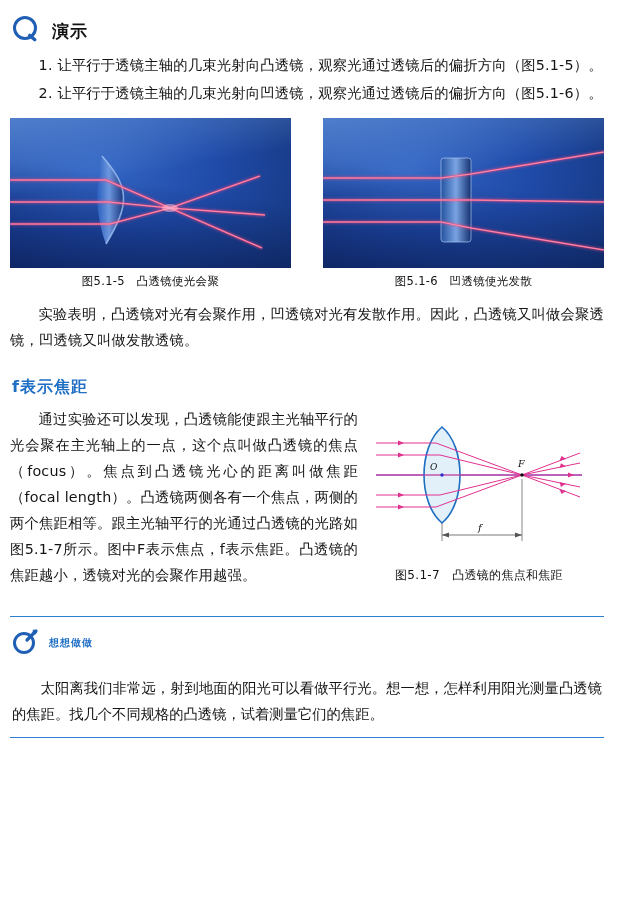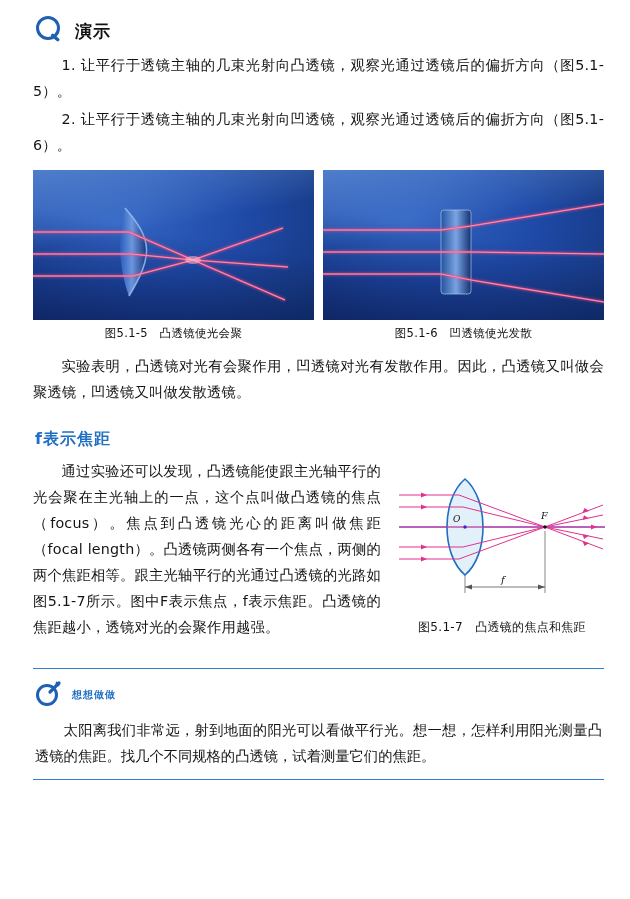--- a/index.html
+++ b/index.html
@@ -10,21 +10,21 @@
     font-family:"DejaVu Sans","Liberation Sans",sans-serif;
     color:#141414;
     position:relative;
     overflow:hidden;
   }
   .page{
     position:relative;
     width:630px;
     height:837px;
     box-sizing:border-box;
-    padding:14px 26px 0 33px;
+    padding:14px 26px 0 10px;
   }
 
   
   .demo-head{
     display:flex;
     align-items:center;
     gap:10px;
     margin:2px 0 6px 2px;
   }
   .demo-icon{
@@ -131,21 +131,21 @@
     color:#1f6fc4;
     font-size:10px;
     font-weight:bold;
     letter-spacing:1px;
   }
   .think-body{
     font-size:14.3px;
     line-height:26px;
     text-indent:2em;
     text-align:justify;
-    margin:6px 2px 0 2px;
+    margin:16px 2px 0 2px;
   }
 </style>
 </head>
 <body>
 
 <div class="page">
 
   <div class="demo-head">
     <span class="demo-icon">
       <svg width="30" height="30" viewBox="0 0 30 30">

